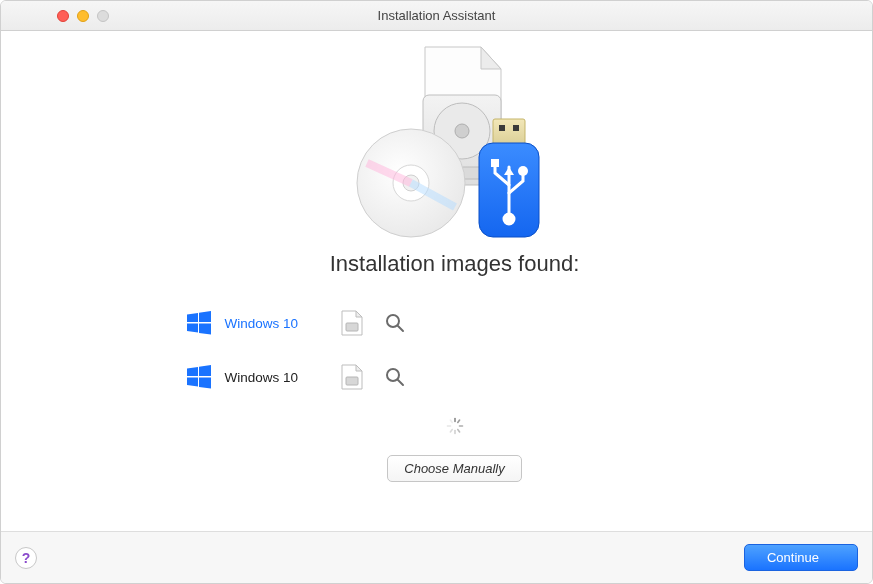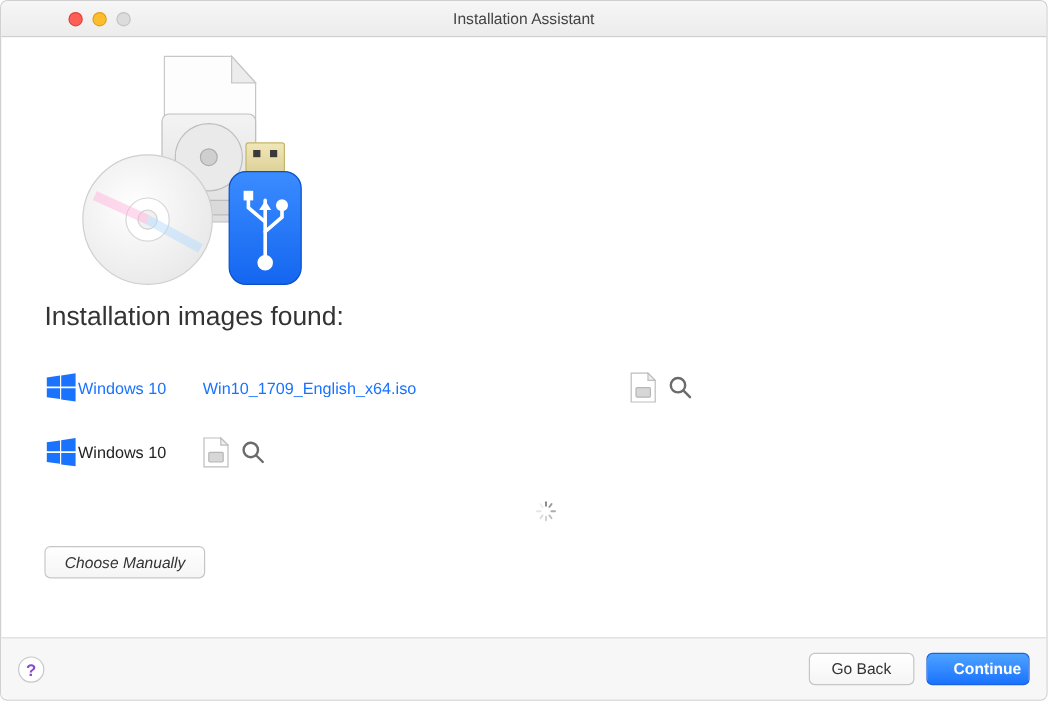--- a/index.html
+++ b/index.html
@@ -33,39 +33,40 @@
     .titlebar .title {
       position: absolute; left: 0; right: 0;
       text-align: center;
       color: #444;
       pointer-events: none;
     }
 
     
     .main {
       flex: 1;
-      display: flex; flex-direction: column; align-items: flex-start;
+      display: flex; flex-direction: column; align-items: center;
       padding-top: 10px;
       padding-left: 36px;
     }
 
     .hero { width: 260px; height: 200px; }
 
     .heading {
       font-size: 22px;
       font-weight: 400;
       color: #333;
       margin-top: 10px;
       margin-bottom: 24px;
     }
 
     .list { width: 540px; }
     .row {
       display: flex; align-items: center;
       height: 44px;
+      gap: 12px;
       cursor: default;
     }
     .row + .row { margin-top: 10px; }
     .row.selected .os-name,
     .row.selected .filename { color: #1a73ff; }
 
     .win-icon { width: 28px; height: 28px; flex: none; }
 
     .os-name { width: 104px; font-size: 13.5px; }
     .filename { flex: 1; font-size: 13.5px; text-align: left; white-space: nowrap; overflow: hidden; text-overflow: ellipsis; }
@@ -122,21 +123,21 @@
     }
     .btn.secondary {
       background: linear-gradient(#ffffff, #f5f5f5);
       border: 1px solid #c6c6c6;
       color: #333;
     }
     .btn.primary {
       background: linear-gradient(#4ea2ff, #1a73ff);
       border: 1px solid #1a63e0;
       color: #fff;
-      padding-left: 22px; padding-right: 6px; font-weight: bold;
+      padding-left: 22px; padding-right: 38px;
     }
   </style>
 </head>
 <body>
 
 <div class="titlebar">
   <div class="traffic">
     <div class="dot red"></div>
     <div class="dot yellow"></div>
     <div class="dot gray"></div>
@@ -205,21 +206,20 @@
 
   <div class="heading">Installation images found:</div>
 
   <div class="list">
 
     <div class="row selected">
       <svg class="win-icon" viewBox="0 0 28 28">
         <path fill="#1a73ff" d="M2 5.5 L13 4 v9 H2z M14 3.85 L26 2 v11 H14z M2 14.5 H13 v9 L2 22z M14 14.5 H26 v11 L14 24z"></path>
       </svg>
       <div class="os-name">Windows 10</div>
-      <div class="filename">Win10_1709_English_x64.iso</div>
       <svg class="iso-icon" viewBox="0 0 22 26">
         <path d="M1 1 h14 l6 6 v18 h-20z" fill="#fff" stroke="#bdbdbd"></path>
         <path d="M15 1 v6 h6z" fill="#eee" stroke="#bdbdbd"></path>
         <rect x="5" y="13" width="12" height="8" rx="1" fill="#d7d7d7" stroke="#b6b6b6"></rect>
       </svg>
       <svg class="mag-icon" viewBox="0 0 20 20">
         <circle cx="8" cy="8" r="6" fill="none" stroke="#6b6b6b" stroke-width="2"></circle>
         <line x1="13" y1="13" x2="18" y2="18" stroke="#6b6b6b" stroke-width="2" stroke-linecap="round"></line>
       </svg>
     </div>
@@ -255,15 +255,14 @@
       </g>
     </svg>
   </div>
 
   <button class="choose">Choose Manually</button>
 </div>
 
 <div class="footer">
   <div class="help">?</div>
   <div class="spacer"></div>
-  <button class="btn secondary">Go Back</button>
   <button class="btn primary">Continue</button>
 </div>
 
 </body></html>

